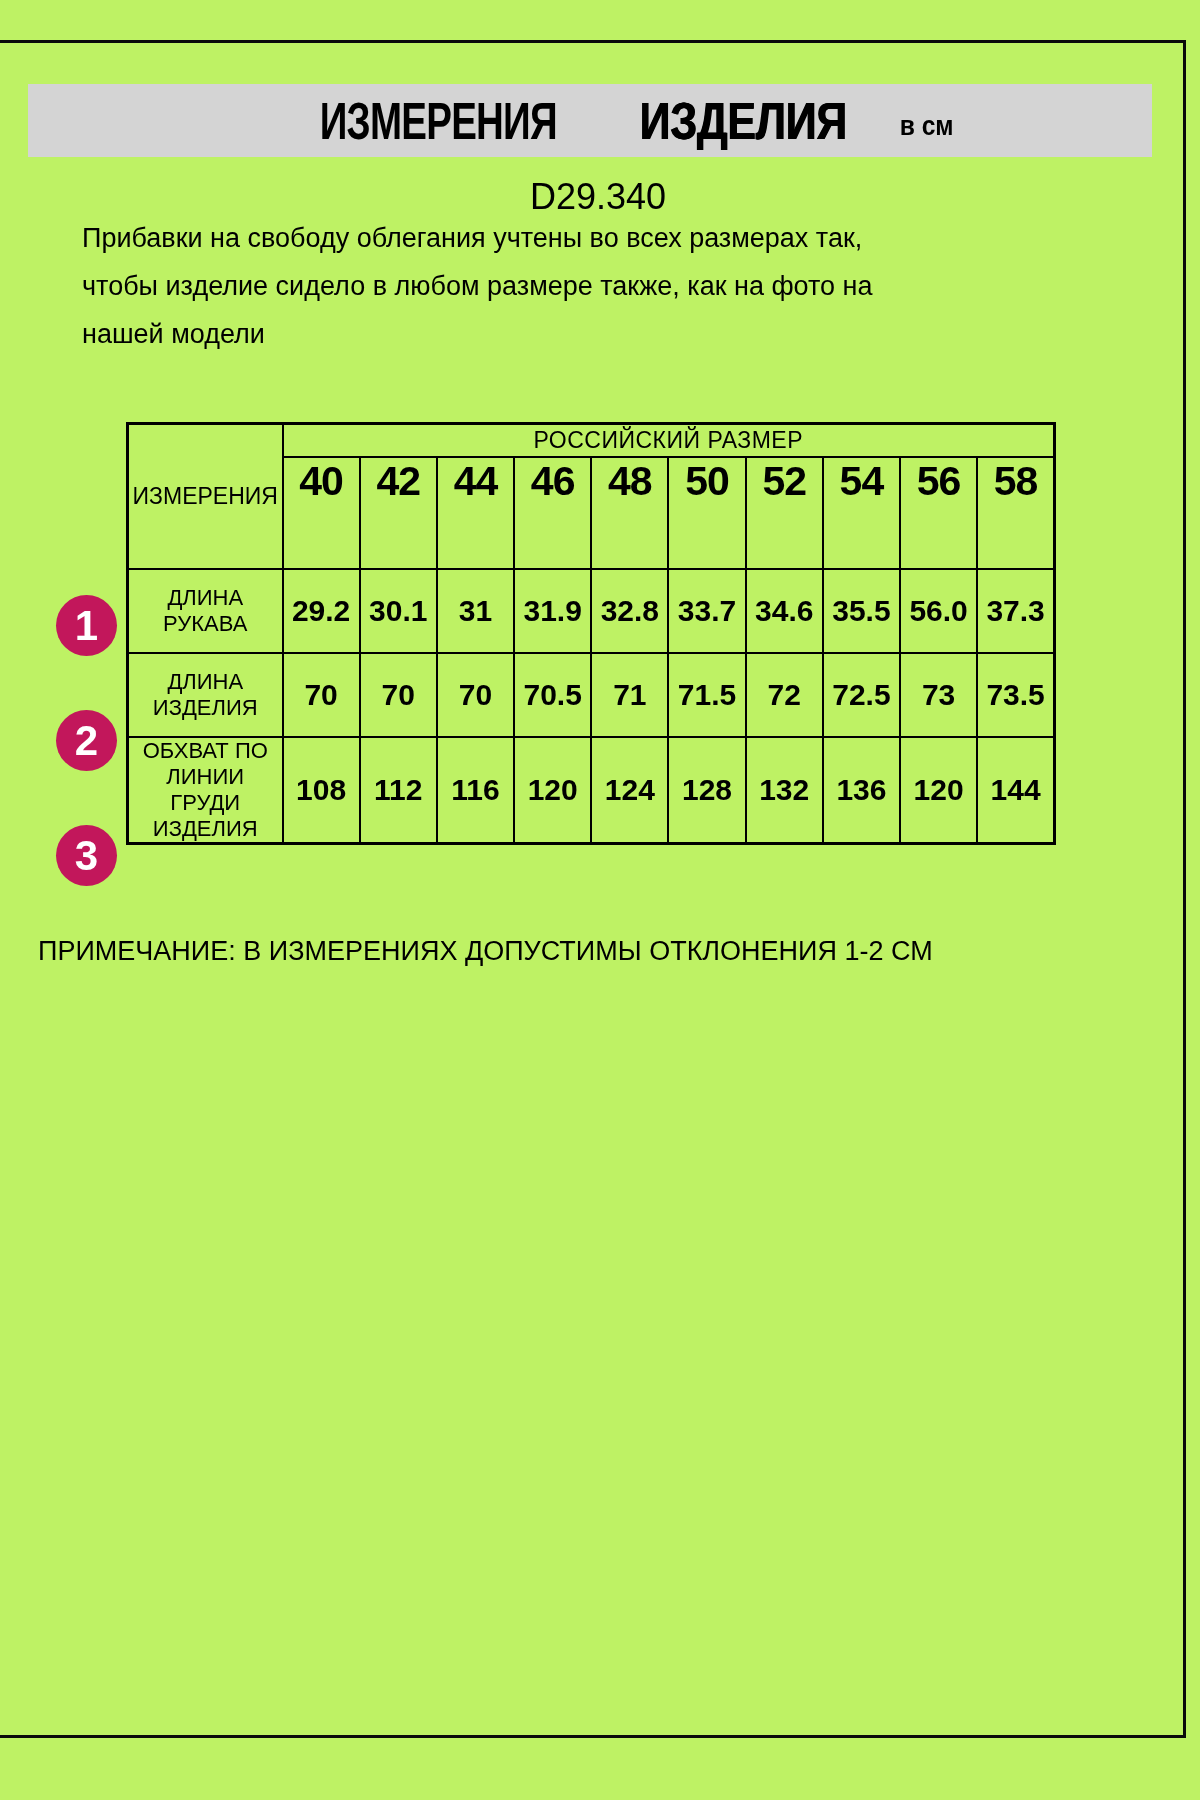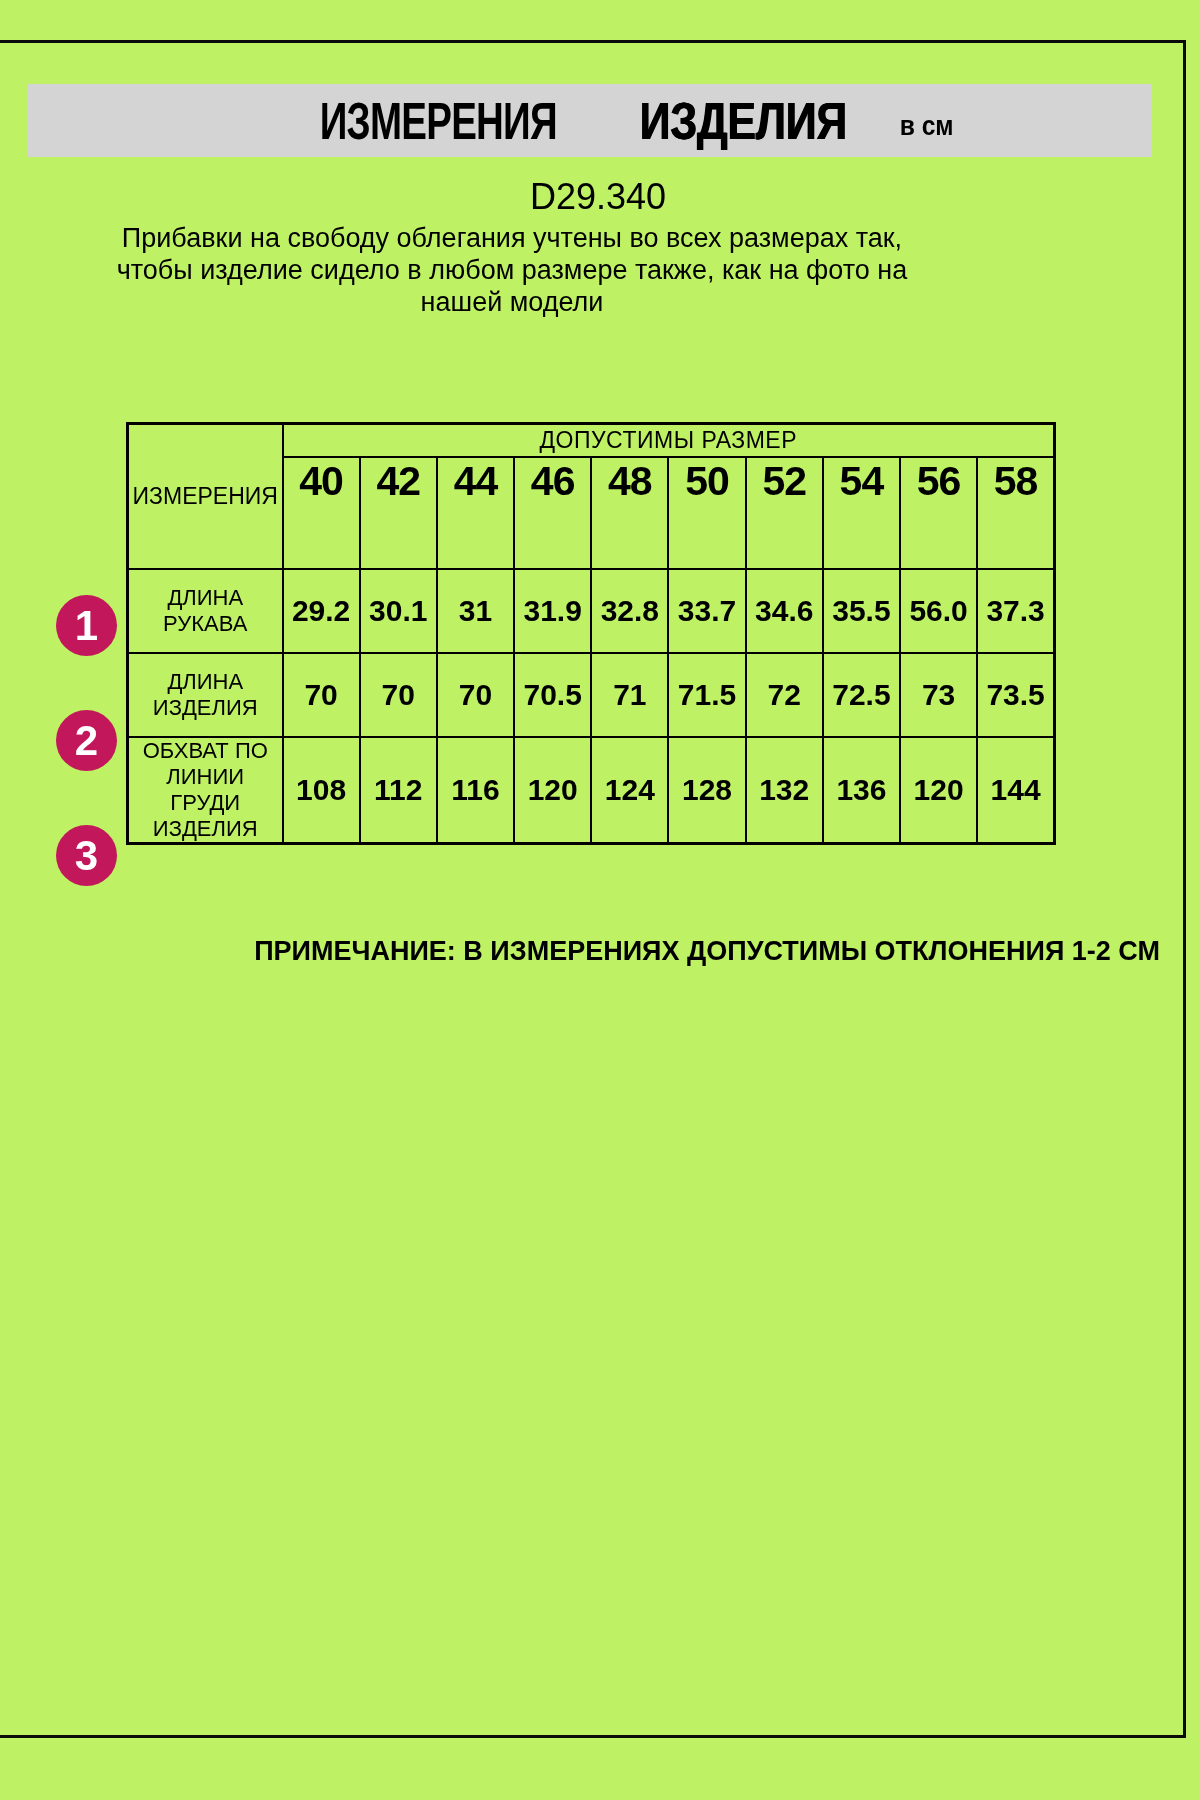--- a/index.html
+++ b/index.html
@@ -47,23 +47,23 @@
     white-space:nowrap;
   }
   .product-code{
     position:absolute;
     left:8px;top:176px;width:1180px;
     text-align:center;
     font-size:36px;font-weight:400;
   }
   .description{
     position:absolute;
-    left:82px;top:222px;width:860px;
-    text-align:center;
-    font-size:27px;line-height:32px;font-weight:400;
+    left:82px;top:214px;width:860px;
+    text-align:left;
+    font-size:27px;line-height:48px;font-weight:400;
   }
   table.size-table{
     position:absolute;
     left:126px;top:422px;
     width:930px;
     border-collapse:collapse;
     table-layout:fixed;
   }
   table.size-table td{
     border:2px solid #000;
@@ -89,22 +89,22 @@
   .value-cell{font-size:30px;font-weight:700;vertical-align:middle;}
   .circle-marker{
     position:absolute;
     width:61px;height:61px;border-radius:50%;
     display:flex;align-items:center;justify-content:center;
     color:#ffffff;font-size:42px;font-weight:700;
   }
   .note{
     position:absolute;
     left:0;top:936px;width:1160px;
-    text-align:right;
-    font-size:27px;font-weight:700;
+    text-align:left;
+    font-size:27px;font-weight:400;padding-left:38px;
   }
 </style>
 </head>
 <body>
 
 <div class="page">
 
   <div class="frame"></div>
 
   <div class="header-bar" style="background: rgb(212, 212, 212);">
@@ -127,21 +127,21 @@
         <col>
         <col>
         <col>
         <col>
         <col>
         <col>
     </colgroup>
     <tbody>
       <tr class="group-header-row">
         <td class="corner-cell" rowspan="2">ИЗМЕРЕНИЯ</td>
-        <td class="group-header-cell" colspan="10">ДОПУСТИМЫ РАЗМЕР</td>
+        <td class="group-header-cell" colspan="10">РОССИЙСКИЙ РАЗМЕР</td>
       </tr>
       <tr class="size-header-row">
           <td class="size-cell">40</td>
           <td class="size-cell">42</td>
           <td class="size-cell">44</td>
           <td class="size-cell">46</td>
           <td class="size-cell">48</td>
           <td class="size-cell">50</td>
           <td class="size-cell">52</td>
           <td class="size-cell">54</td>

